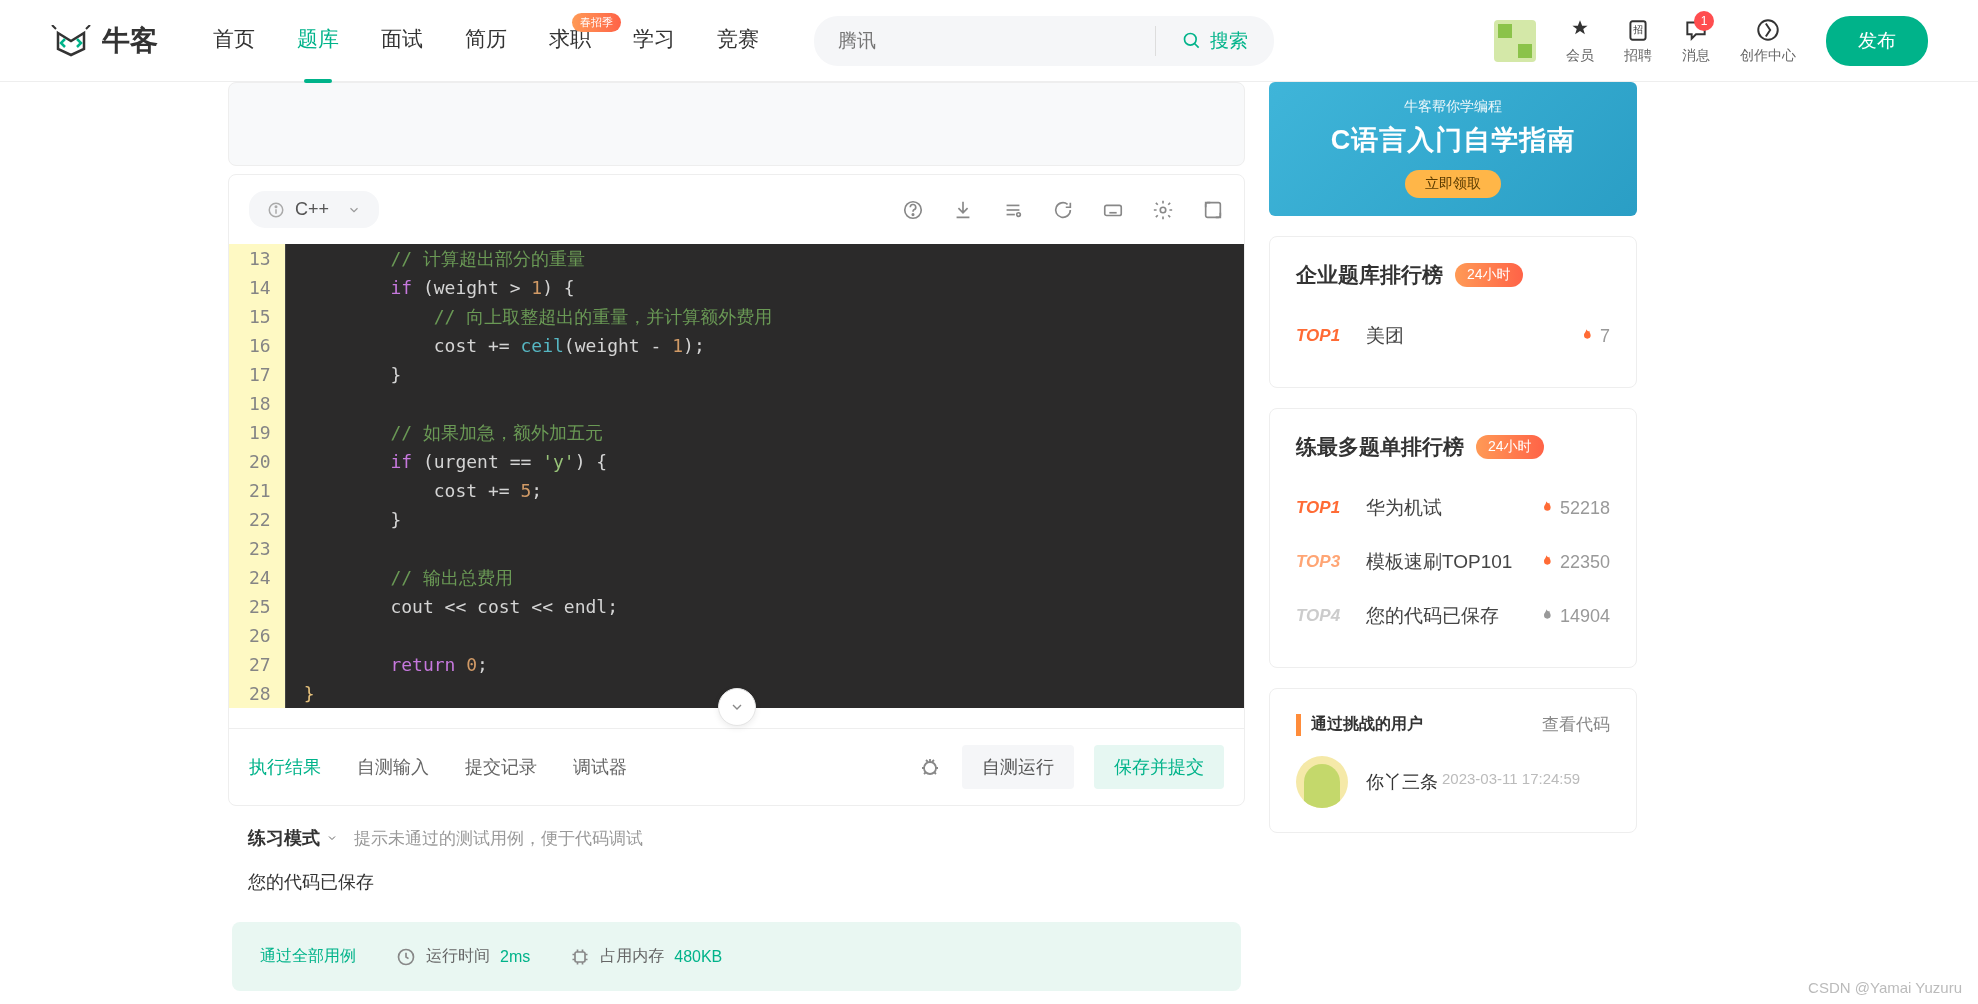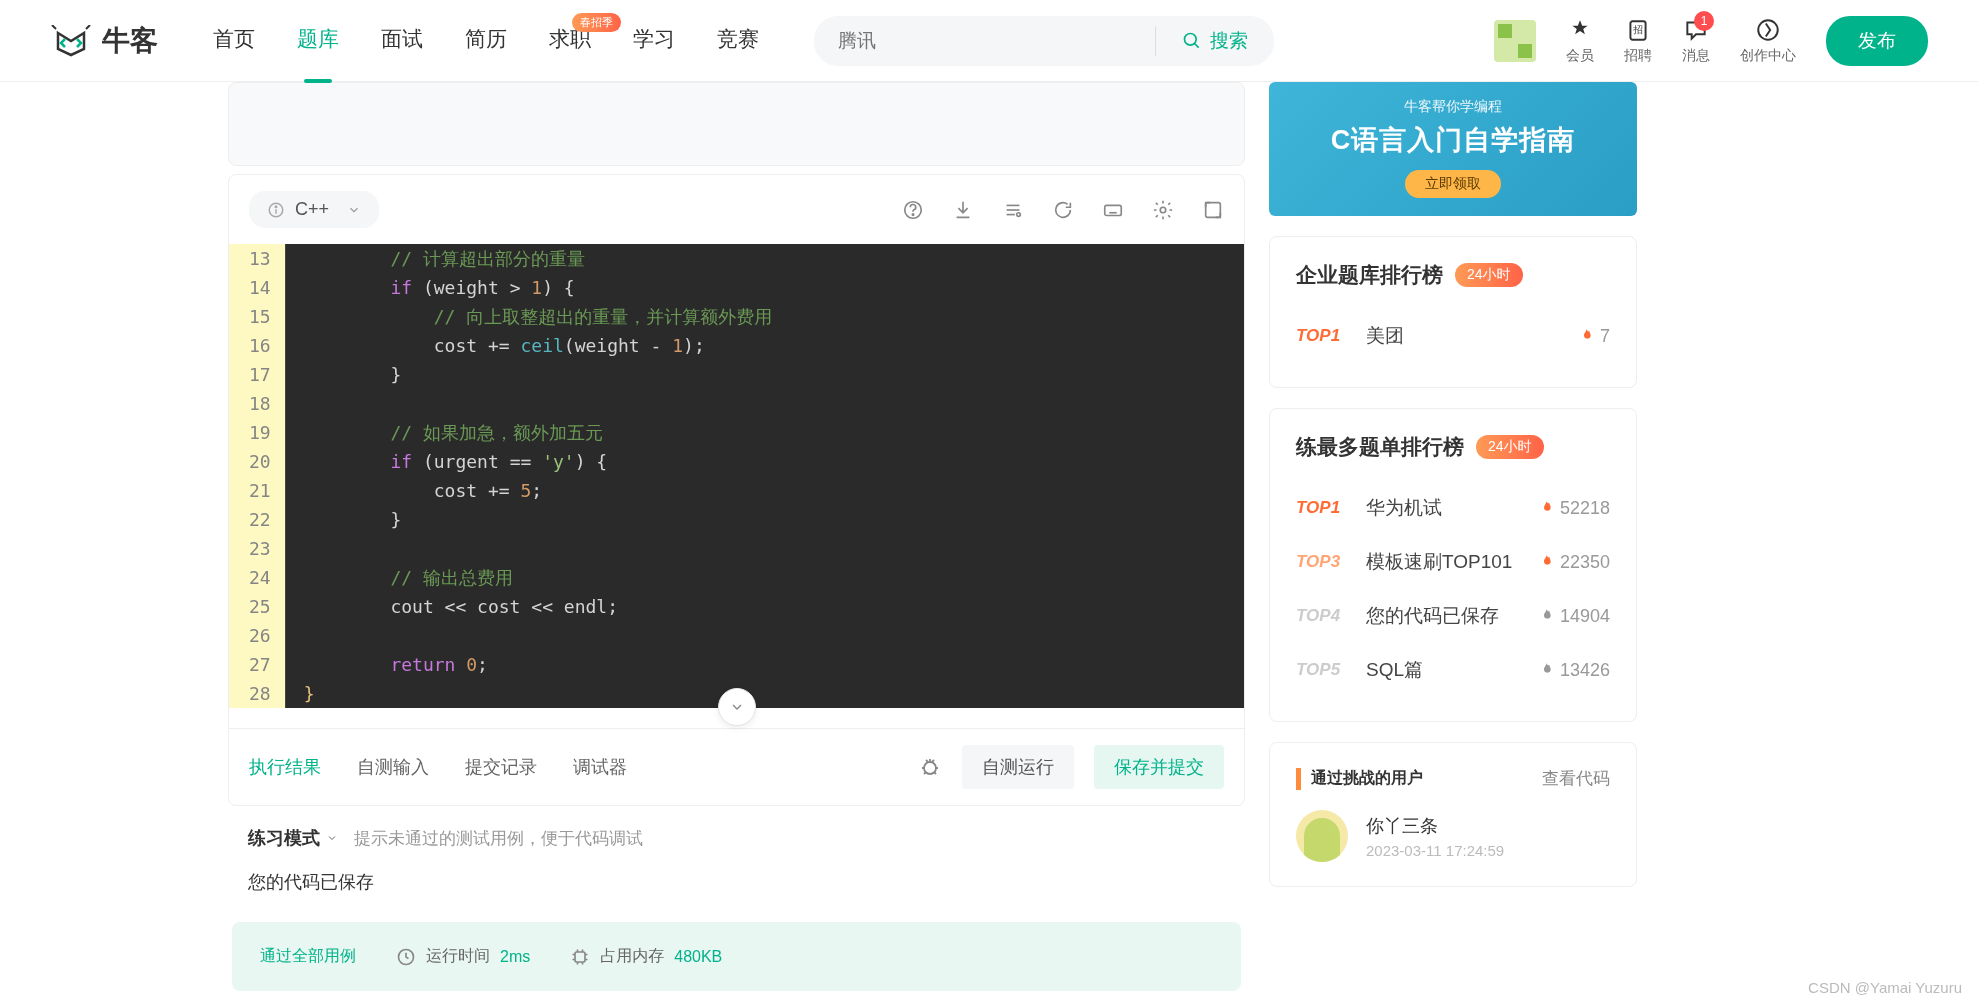--- a/index.html
+++ b/index.html
@@ -103,21 +103,21 @@
 .fire-orange { color: #ff6b35; }
 
 .challenge-card { border: 1px solid #eee; border-radius: 8px; padding: 24px 26px; }
 .challenge-header { display: flex; align-items: center; justify-content: space-between; margin-bottom: 20px; }
 .challenge-title { font-size: 16px; font-weight: 600; color: #333; display: flex; align-items: center; gap: 10px; }
 .orange-bar { width: 5px; height: 22px; background: #ff8c3a; }
 .view-code { font-size: 17px; color: #888; cursor: pointer; }
 .user-row { display: flex; align-items: center; gap: 18px; }
 .user-avatar { width: 52px; height: 52px; background: #f5e9a8; border-radius: 50%; position: relative; overflow: hidden; }
 .user-avatar::after { content: ""; position: absolute; inset: 8px 8px 0 8px; background: #c4d86b; border-radius: 26px 26px 0 0; }
-.user-info { display: flex; flex-direction: column; gap: 4px; }
+.user-info { display: flex; flex-direction: row; gap: 4px; }
 .user-name { font-size: 18px; color: #333; }
 .user-time { font-size: 15px; color: #bbb; }
 
 .watermark { position: absolute; bottom: 8px; right: 16px; color: #bbb; font-size: 15px; }
 
 
 .top-block { height: 84px; background: #f8f9fa; border-radius: 8px; border: 1px solid #eee; margin-bottom: 8px; }
 </style>
 </head>
 <body>
@@ -391,30 +391,20 @@
           <div class="rank-item">
             <span class="top-badge top4">TOP4</span>
             <span class="rank-name">您的代码已保存</span>
             <span class="rank-hot">
               <svg class="fire-icon " viewBox="0 0 24 24" fill="currentColor">
                 <path d="M12 2c1 4-3 5-3 9a5 5 0 0 0 10 0c0-3-2-4-2-7-2 2-3 0-5-2z"></path>
               </svg>
               <span>14904</span>
             </span>
           </div>
-          <div class="rank-item">
-            <span class="top-badge top5">TOP5</span>
-            <span class="rank-name">SQL篇</span>
-            <span class="rank-hot">
-              <svg class="fire-icon " viewBox="0 0 24 24" fill="currentColor">
-                <path d="M12 2c1 4-3 5-3 9a5 5 0 0 0 10 0c0-3-2-4-2-7-2 2-3 0-5-2z"></path>
-              </svg>
-              <span>13426</span>
-            </span>
-          </div>
         </div>
     </div>
 
     <div class="challenge-card">
       <div class="challenge-header">
         <div class="challenge-title">
           <span class="orange-bar"></span>
           <span>通过挑战的用户</span>
         </div>
         <span class="view-code">查看代码</span>

